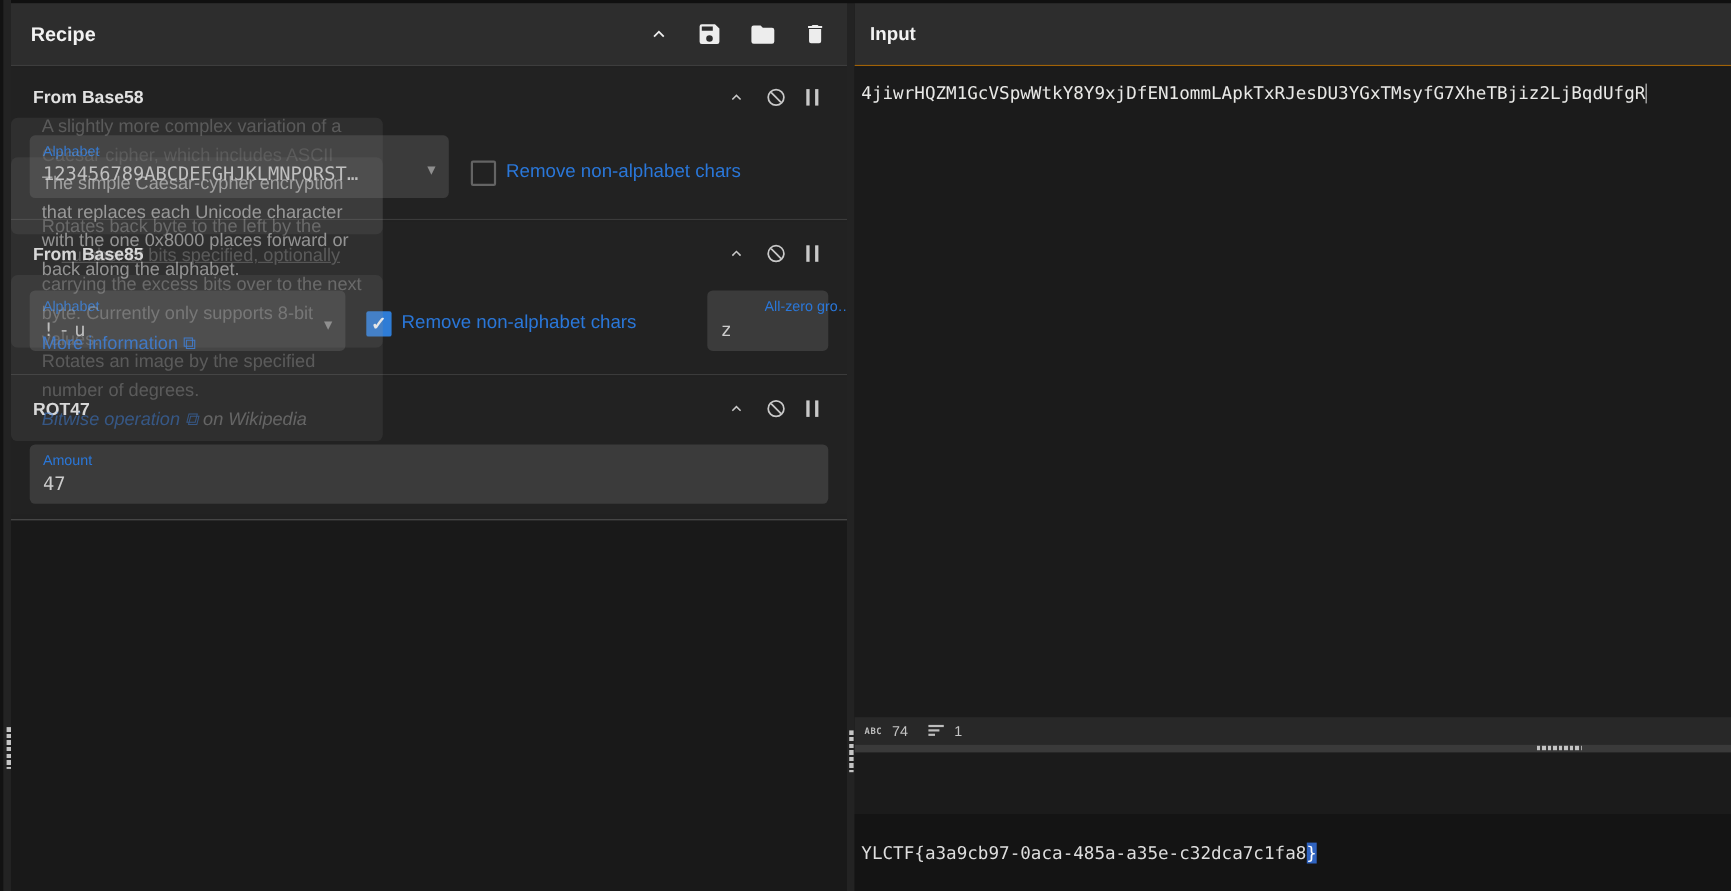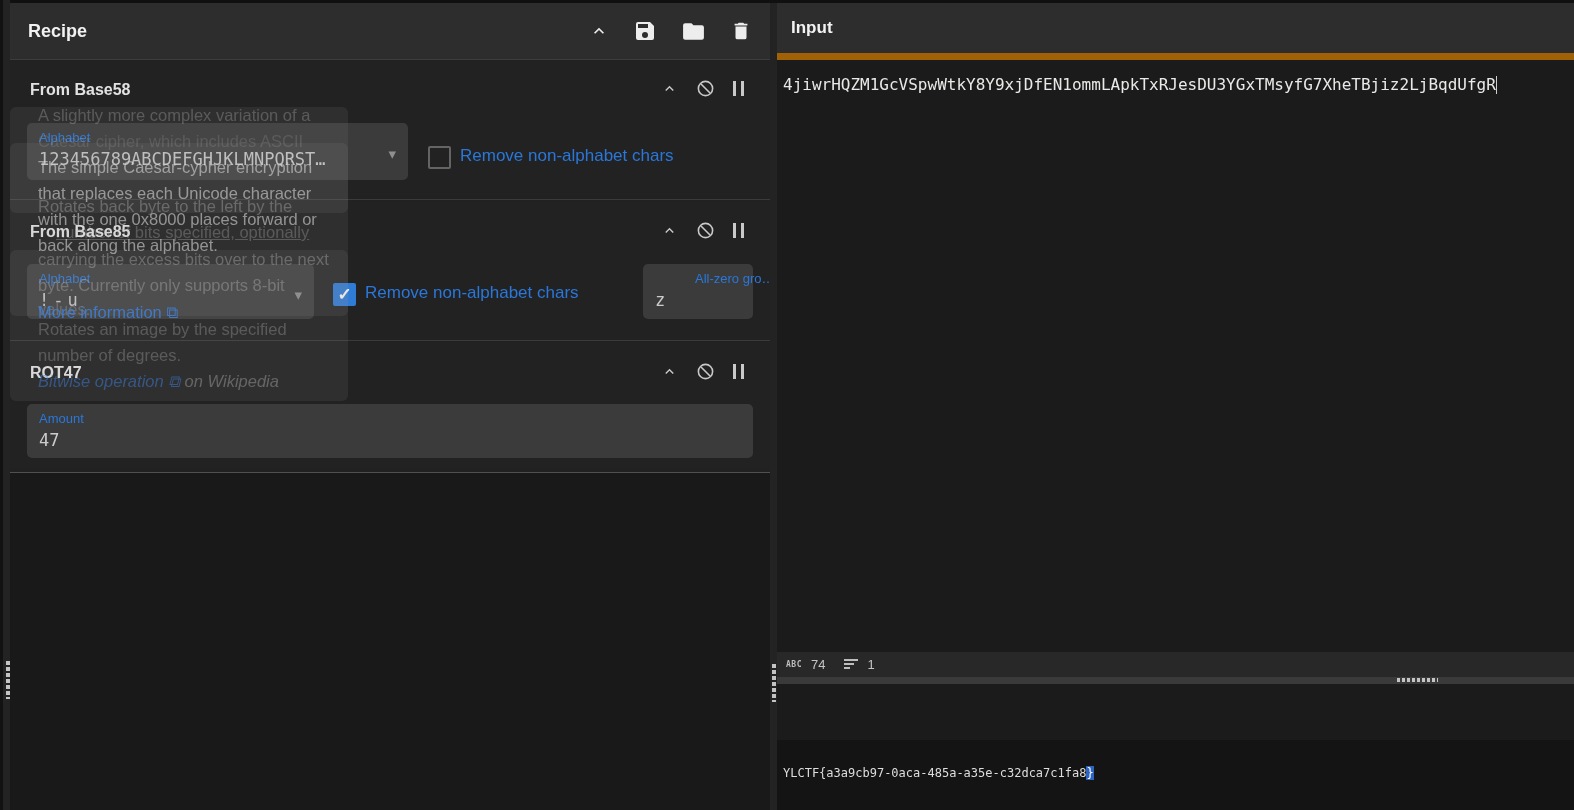--- a/index.html
+++ b/index.html
@@ -37,37 +37,37 @@
   .cb-label { position:absolute; font-size:17px; color:#2a77d9; cursor:pointer; white-space:nowrap; }
 
   .recipe-empty { position:absolute; left:0; top:469px; width:760px; height:338px; background:#191919; border-top:1px solid #505050; }
 
   
   .splitter-v { position:absolute; left:770px; top:3px; width:7px; height:807px; background:#232323; }
 
   
   .io-col { position:absolute; left:777px; top:3px; width:797px; height:807px; background:#1b1b1b; }
   .io-header { position:absolute; left:0; width:100%; height:57px; background:#2d2d2d;
-    border-bottom:7px solid #a16207; display:flex; align-items:center; padding:0 14px; }
+    border-bottom:1px solid #a16207; display:flex; align-items:center; padding:0 14px; }
   .io-title { font-size:17px; font-weight:bold; color:#f2f2f2; }
   .input-area { position:absolute; left:0; top:58px; width:100%; height:591px; background:#1b1b1b;
     padding:14px 6px; font-family:"DejaVu Sans Mono", monospace; font-size:16px; color:#e9e9e7; white-space:pre; }
   .text-cursor { display:inline-block; width:1px; height:18px; background:#cfcfcf; vertical-align:text-bottom; }
   .input-status { position:absolute; left:0; top:649px; width:100%; height:25px; background:#282828;
     display:flex; align-items:center; padding-left:9px; gap:9px; color:#c4c4c4; font-size:13px; }
   .abc-icon { font-size:8px; font-weight:bold; letter-spacing:0.5px; color:#bdbdbd; font-family:"DejaVu Sans Mono", monospace;text-align:right; }
   .lines-icon { display:inline-block; margin-left:10px; }
   .lines-icon i { display:block; height:2px; background:#bdbdbd; margin-bottom:2px; }
   .lines-icon i:nth-child(1){ width:14px; } .lines-icon i:nth-child(2){ width:10px; } .lines-icon i:nth-child(3){ width:6px; }
   .h-divider { position:absolute; left:0; top:674px; width:100%; height:7px; background:#3a3a3a; }
   .h-dots { position:absolute; left:620px; top:1px; width:41px; height:4px;
     background:repeating-linear-gradient(90deg,#c4c4c4 0 3px, transparent 3px 5px); cursor:row-resize; }
   .output-header { top:681px; height:56px; background:#2f2f2f; }
   .output-area { position:absolute; left:0; top:737px; width:100%; height:70px; background:#141414;
-    padding:26px 6px; font-family:"DejaVu Sans Mono", monospace; font-size:12px; color:#dedede; white-space:pre; }
+    padding:26px 6px; font-family:"DejaVu Sans Mono", monospace; font-size:16px; color:#dedede; white-space:pre; }
   .sel { background:#2f63c0; color:#ffffff; }
 
   
   .tooltip-overlay { position:absolute; left:0; top:0; width:100%; height:100%; pointer-events:none; z-index:50; }
   .ghost-box { position:absolute; background:rgba(145,145,145,0.12); border-radius:6px; }
   .ghost-line { position:absolute; font-size:16.5px; white-space:nowrap; }
 
   svg { display:block; }
 </style>
 </head>

